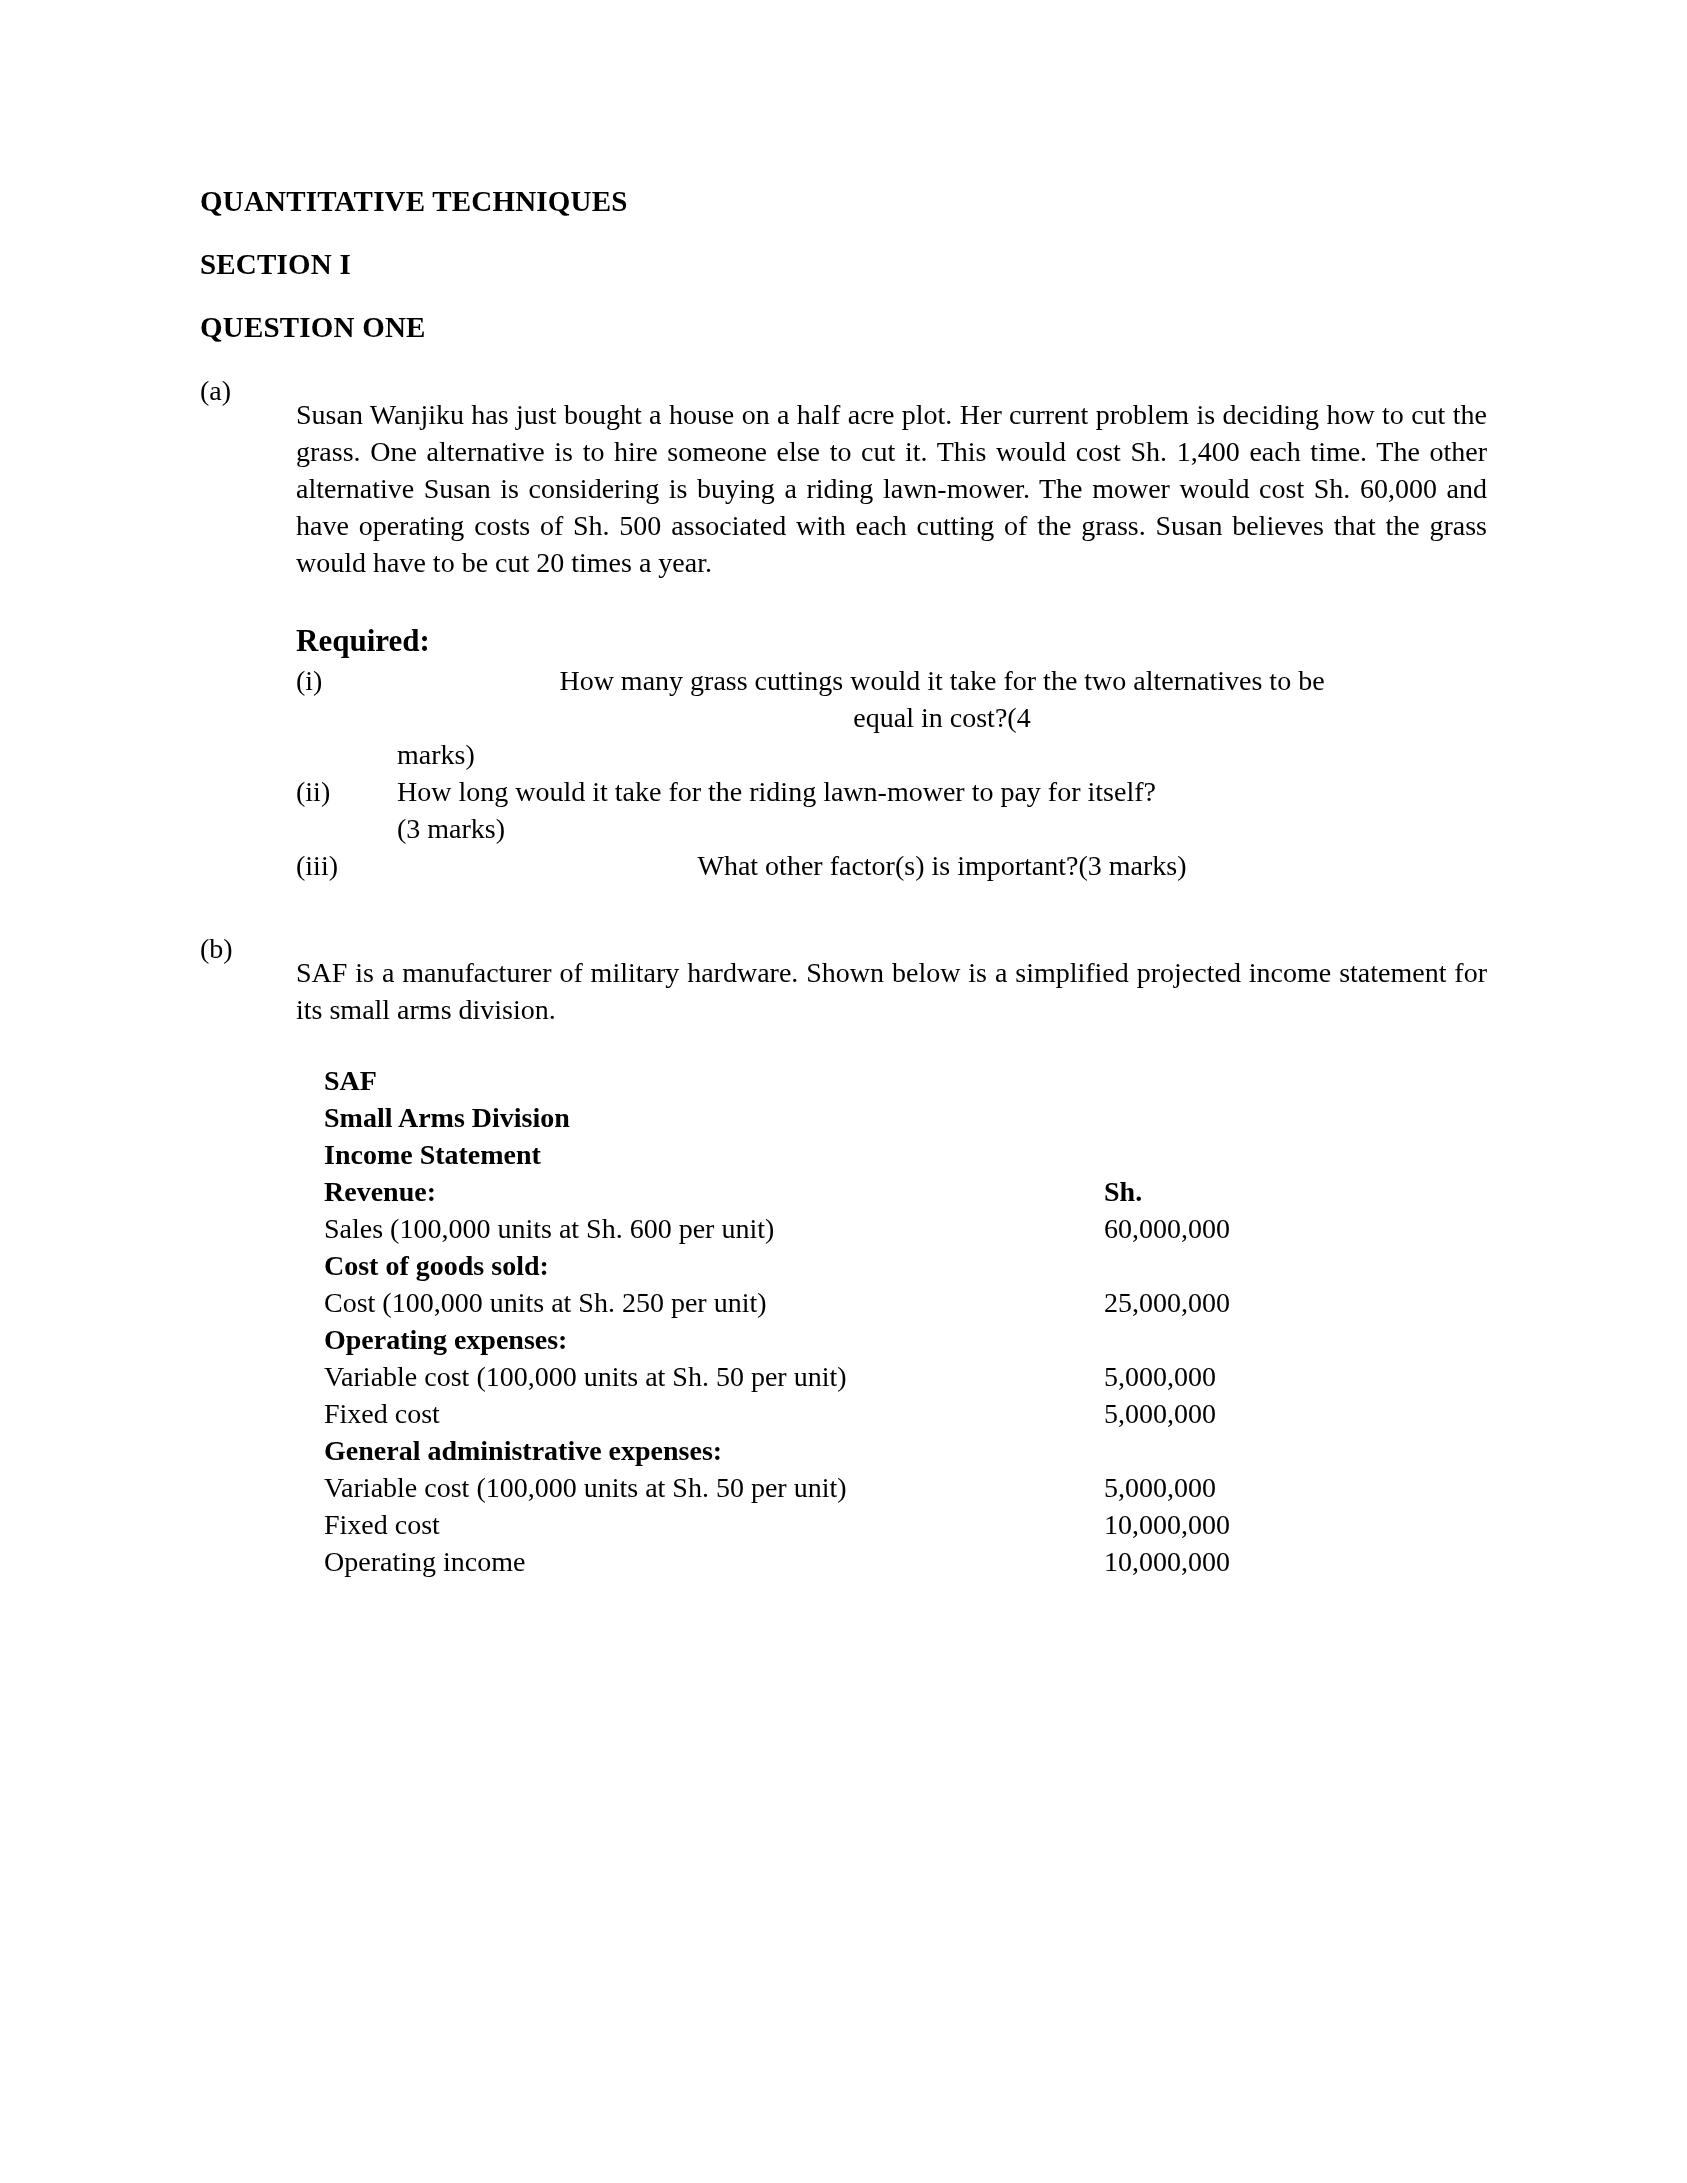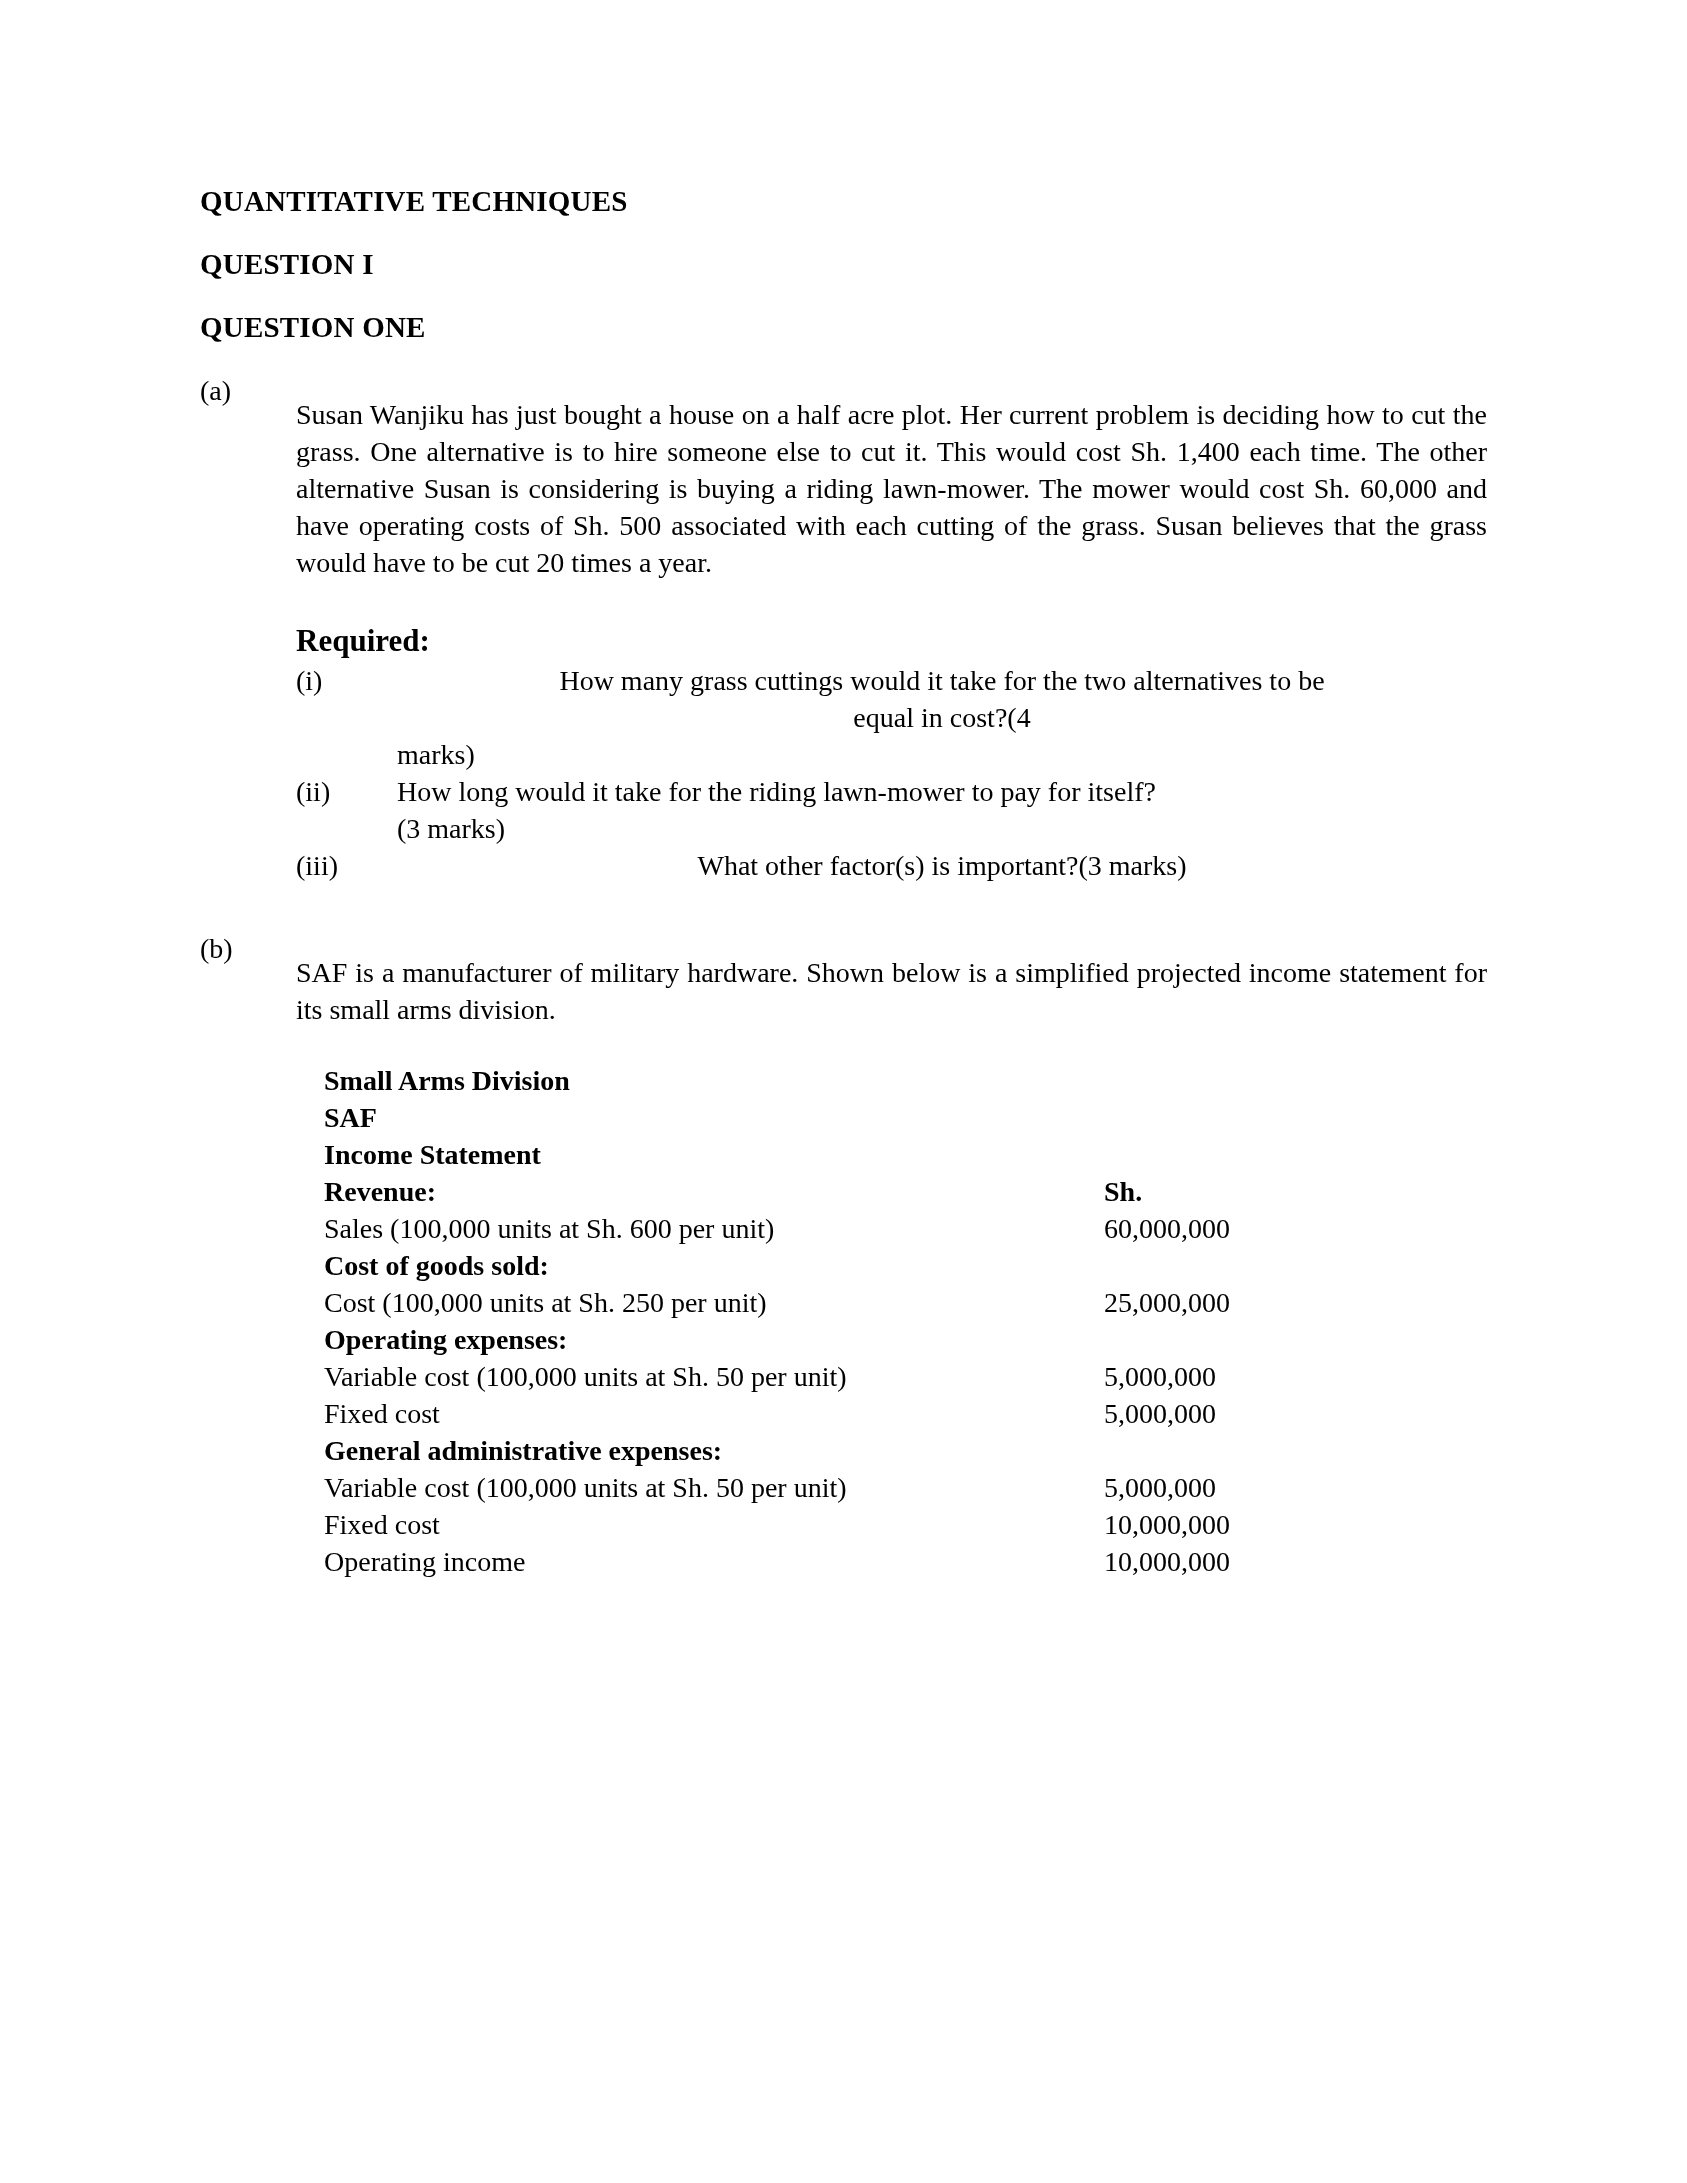--- a/index.html
+++ b/index.html
@@ -132,21 +132,21 @@
   }
   .bold { font-weight: bold; }
 </style>
 </head>
 <body>
 
 <div class="page">
   <div class="content">
 
     <h1 class="heading h-title">QUANTITATIVE TECHNIQUES</h1>
-    <h2 class="heading h-section">QUESTION I</h2>
+    <h2 class="heading h-section">SECTION I</h2>
     <h2 class="heading h-question">QUESTION ONE</h2>
 
     <div class="part">
       <div class="part-label">(a)</div>
       <div class="part-body last-line-left">Susan Wanjiku has just bought a house on a half acre plot.  Her current problem is deciding how to cut the grass.  One alternative is to hire someone else to cut it.  This would cost Sh. 1,400 each time.  The other alternative Susan is considering is buying a riding lawn-mower.  The mower would cost Sh. 60,000 and have operating costs of Sh. 500 associated with each cutting of the grass.  Susan believes that the grass would have to be cut 20 times a year.</div>
     </div>
 
     <div class="spacer-62"></div>
 
     <div class="required-block">
@@ -189,24 +189,24 @@
 
     <div class="part">
       <div class="part-label">(b)</div>
       <div class="part-body last-line-left">SAF is a manufacturer of military hardware.  Shown below is a simplified projected income statement for its small arms division.</div>
     </div>
 
     <div class="spacer-52"></div>
 
     <div class="statement">
       <div class="st-row">
+        <div class="st-label bold">SAF</div>
+      </div>
+      <div class="st-row">
         <div class="st-label bold">Small Arms Division</div>
-      </div>
-      <div class="st-row">
-        <div class="st-label bold">SAF</div>
       </div>
       <div class="st-row">
         <div class="st-label bold">Income Statement</div>
       </div>
 
       <div class="st-row">
         <div class="st-label bold">Revenue:</div>
         <div class="st-value bold">Sh.</div>
       </div>
       <div class="st-row">

